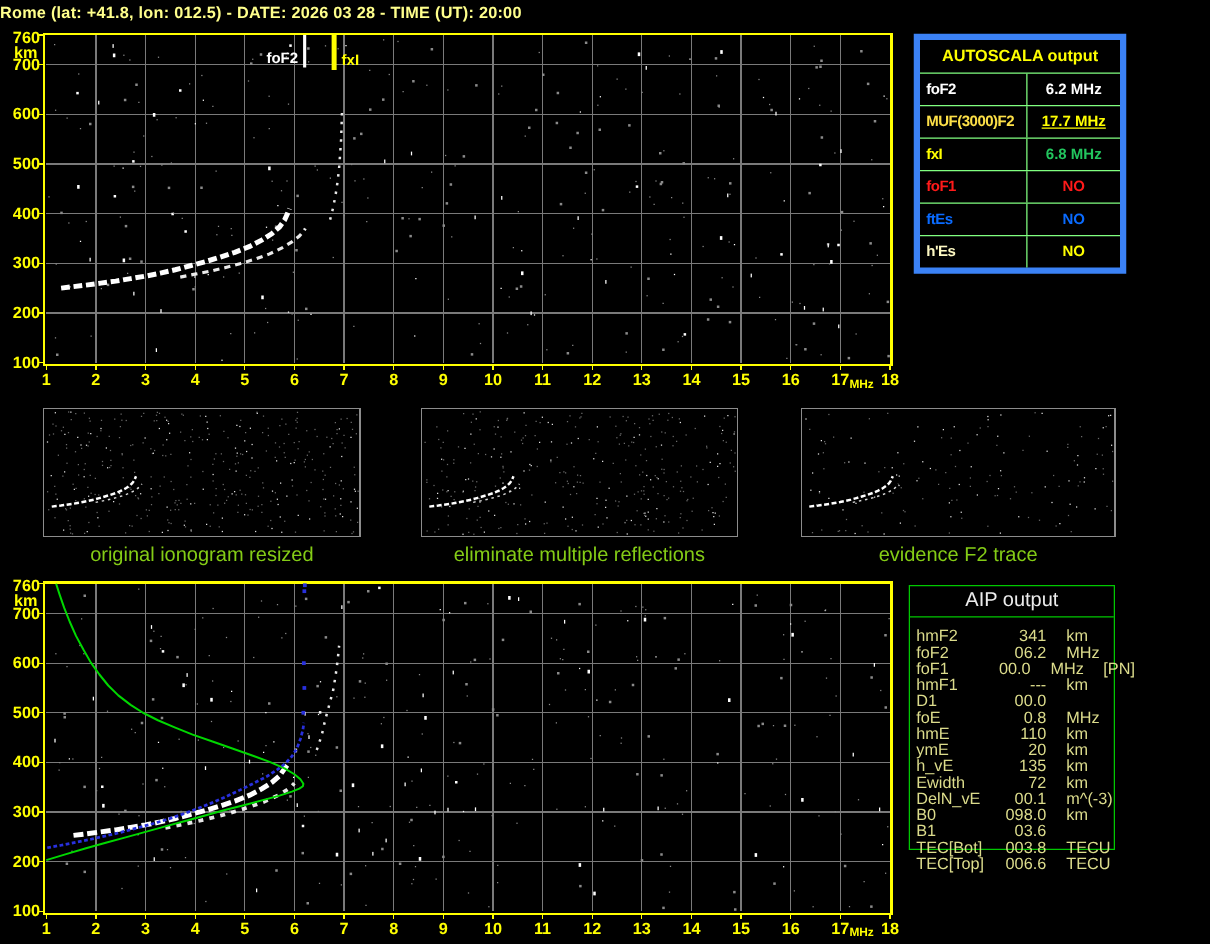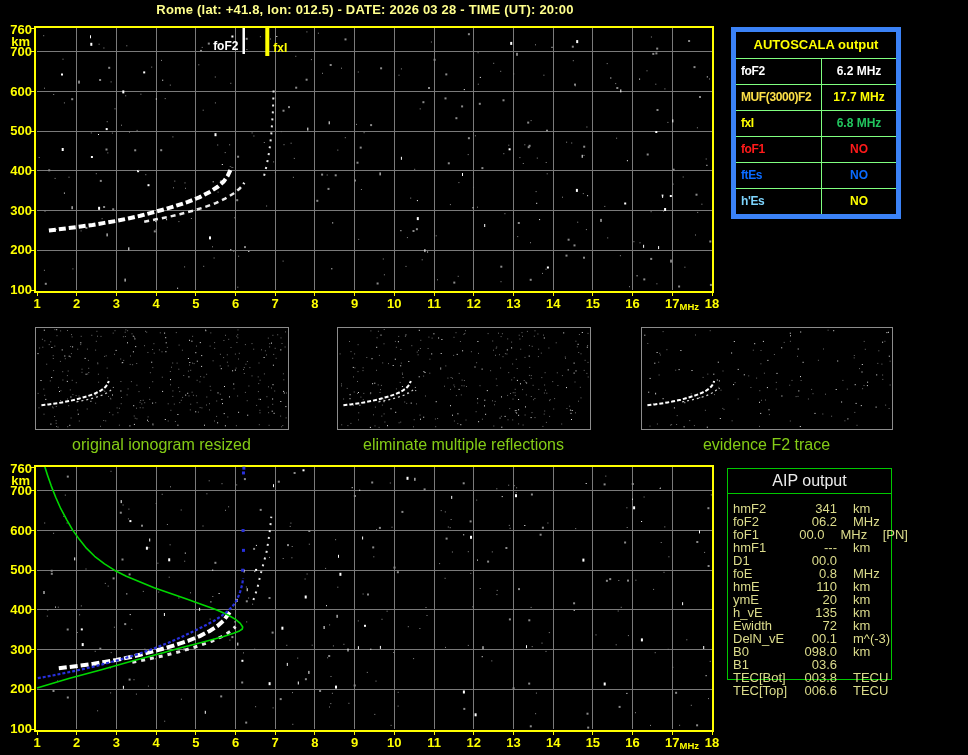--- a/index.html
+++ b/index.html
@@ -1,18 +1,18 @@
 <!DOCTYPE html>
 <html><head>
 <meta charset="utf-8">
 <style>
   html,body{margin:0;padding:0;background:#000;}
   #screen{position:relative;width:968px;height:755px;background:#000;overflow:hidden;
           font-family:"Liberation Sans",sans-serif;}
-  .title{position:absolute;left:0;top:2px;width:730px;text-align:center;
+  .title{position:absolute;left:0;top:2px;width:730px;text-align:left;
          color:#ffff8c;font-weight:bold;font-size:13px;letter-spacing:0.2px;white-space:nowrap;}
   #graphics{position:absolute;left:0;top:0;}
   .caption{position:absolute;top:436px;color:#84cc16;font-size:16px;text-align:center;white-space:nowrap;}
   
   #autoscala{position:absolute;left:731px;top:27px;width:160px;border:5px solid #3b82f6;background:#000;}
   .as-header{height:26px;line-height:26px;text-align:center;color:#ffff00;font-weight:bold;
              font-size:13px;border-bottom:1px solid #80ff80;}
   .as-row{display:flex;height:25px;line-height:25px;border-bottom:1px solid #80ff80;
           font-size:12px;font-weight:bold;}
   .as-row:last-child{border-bottom:none;}
@@ -1770,36 +1770,36 @@
 
   <div id="autoscala">
     <div class="as-header">AUTOSCALA output</div>
     <div id="as-body">
         <div class="as-row">
           <div class="as-label" style="color: rgb(255, 255, 255);">foF2</div>
           <div class="as-value" style="color: rgb(255, 255, 255);">6.2 MHz</div>
         </div>
         <div class="as-row">
           <div class="as-label" style="color: #fde047;">MUF(3000)F2</div>
-          <div class="as-value" style="color: rgb(255, 255, 0);">17.7 MHz</div>
+          <div class="as-value" style="color: rgb(255, 255, 0); text-decoration: underline;">17.7 MHz</div>
         </div>
         <div class="as-row">
           <div class="as-label" style="color: rgb(255, 255, 0);">fxI</div>
           <div class="as-value" style="color: #22c55e;">6.8 MHz</div>
         </div>
         <div class="as-row">
           <div class="as-label" style="color: rgb(255, 26, 26);">foF1</div>
           <div class="as-value" style="color: rgb(255, 26, 26);">NO</div>
         </div>
         <div class="as-row">
           <div class="as-label" style="color: rgb(10, 107, 255);">ftEs</div>
           <div class="as-value" style="color: rgb(10, 107, 255);">NO</div>
         </div>
         <div class="as-row">
-          <div class="as-label" style="color: #7dd3fc;">h'Es</div>
+          <div class="as-label" style="color: #fef9c3;">h'Es</div>
           <div class="as-value" style="color: rgb(255, 255, 0);">NO</div>
         </div>
       </div>
   </div>
 
   <div id="aip-box">
     <div id="aip-header">AIP output</div>
   </div>
   <div id="aip-rows">
       <div class="aip-row">

